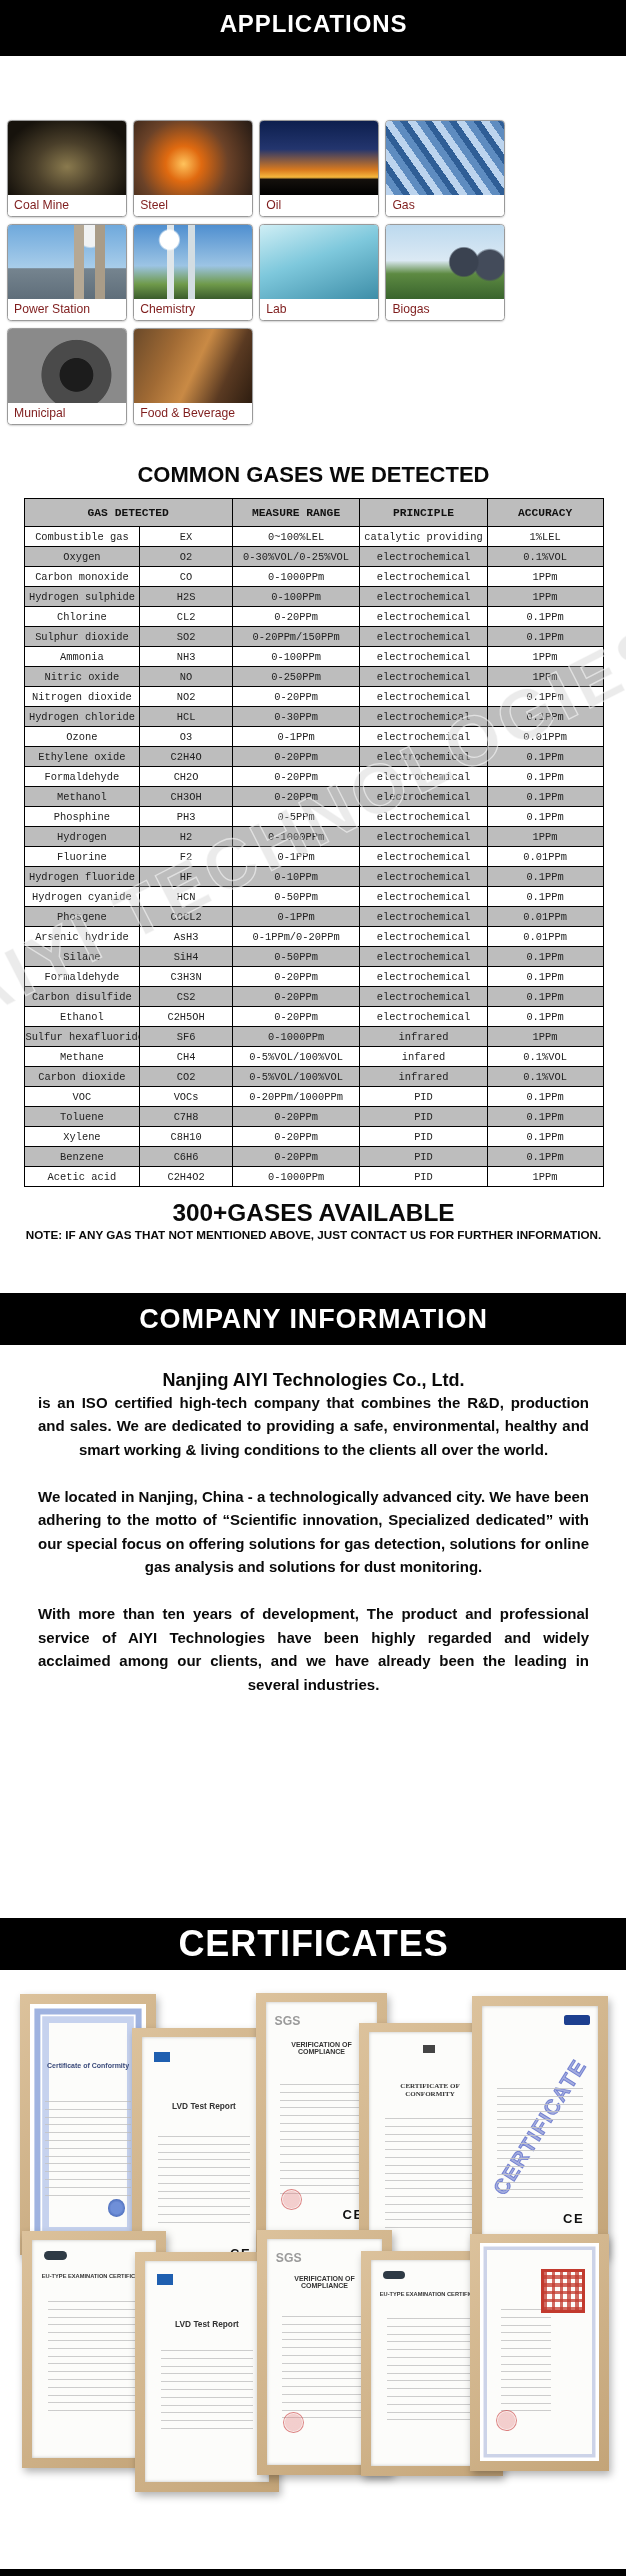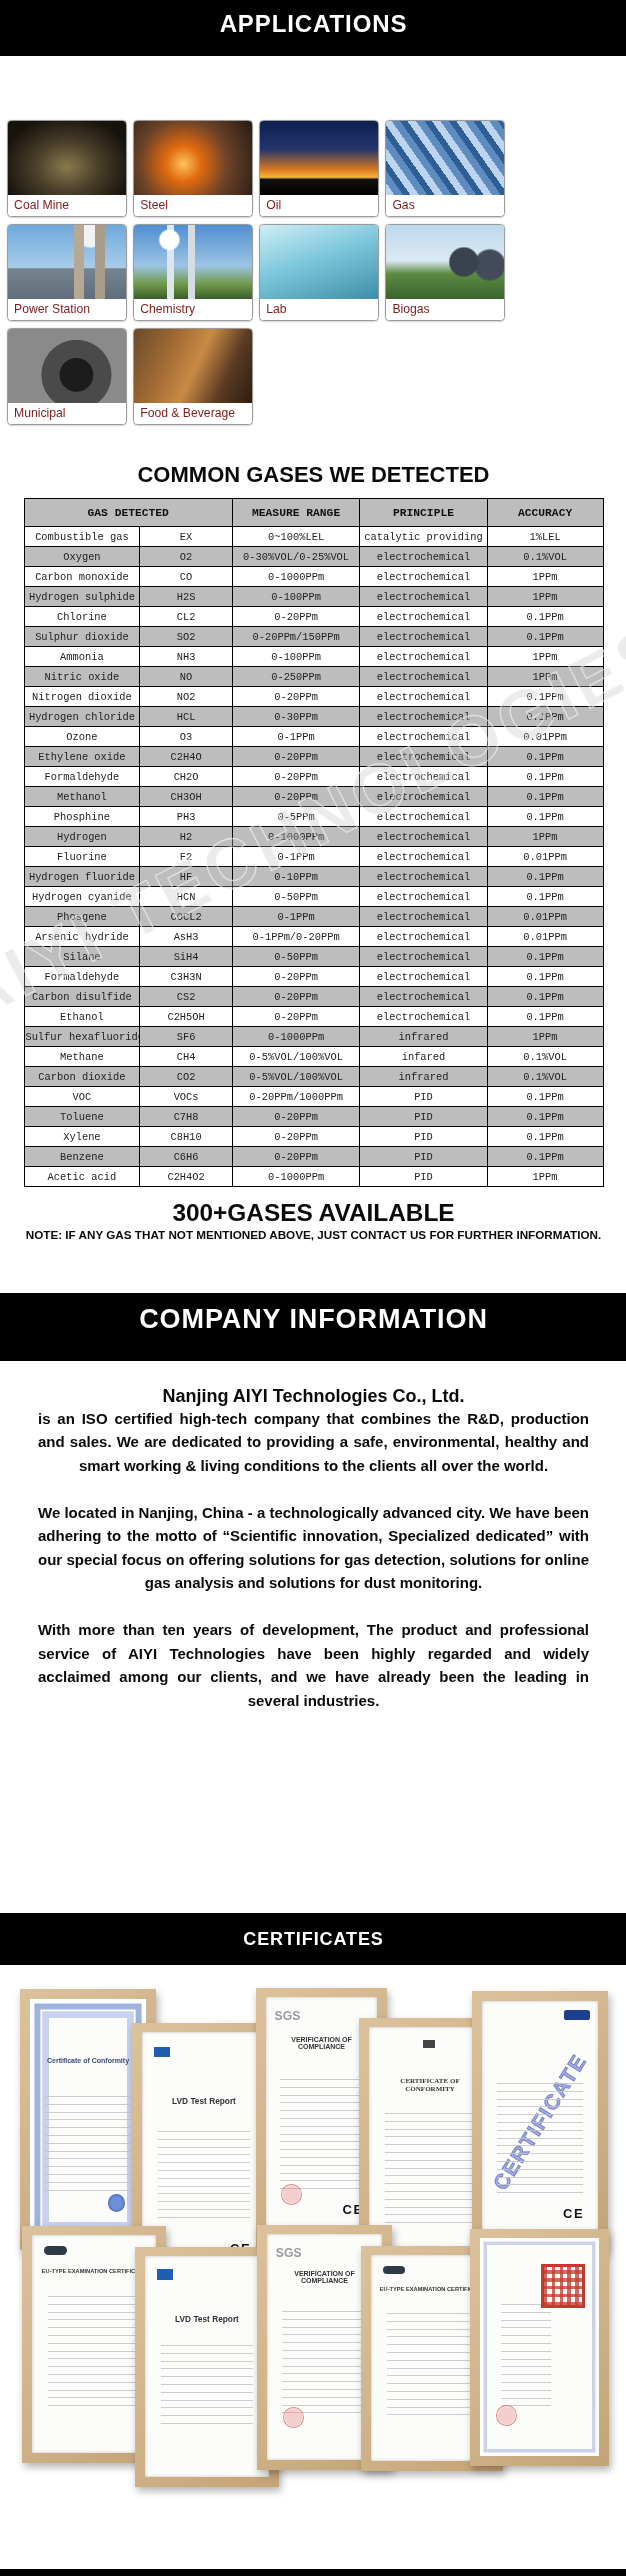--- a/index.html
+++ b/index.html
@@ -1,22 +1,22 @@
 <!DOCTYPE html>
 <html style="font-size:14px"><head>
 <meta charset="utf-8">
 <style>
   html,body{margin:0;padding:0;}
   body{width:627px;height:2576px;background:#fff;font-family:"Liberation Sans",sans-serif;position:relative;overflow:hidden;}
 
   
   .banner{background:#000;color:#fff;text-align:center;font-weight:900;letter-spacing:0.9px;}
   #banner-apps{height:56px;line-height:47px;font-size:24px;}
-  #banner-company{height:68px;line-height:52px;font-size:27px;margin-top:52px;}
-  #banner-certs{height:52px;line-height:52px;font-size:18px;margin-top:42px;}
+  #banner-company{height:52px;line-height:52px;font-size:27px;margin-top:52px;}
+  #banner-certs{height:52px;line-height:52px;font-size:36px;margin-top:63px;}
 
   
   #app-grid{display:flex;flex-wrap:wrap;gap:7px 6.1px;padding:0 7px;margin-top:64px;}
   .app-card{width:118px;border:0.9px solid #9a9a9a;border-radius:4.4px;overflow:hidden;background:#fff;box-shadow:0 0.9px 1.7px rgba(0,0,0,.18);}
   .app-photo{height:74px;}
   .app-label{height:21px;line-height:21px;padding-left:6.1px;font-size:12.2px;color:#7f1d1d;background:#fff;}
 
   .coal-mine-photo{background:radial-gradient(ellipse at 50% 62%,#8a7a4e 0%,#4a3f2a 38%,#16120c 80%);}
   .steel-photo{background:radial-gradient(circle at 42% 58%,#ffc35c 0%,#e06a10 22%,#6b4228 55%,#241a14 100%);}
   .oil-photo{background:linear-gradient(180deg,#0d1f4e 0%,#23356e 38%,#b céu 0%,#d97a1e 66%,#f6b83d 76%,#14100c 79%,#000 100%);background:linear-gradient(180deg,#0d1f4e 0%,#23356e 38%,#d97a1e 66%,#f6b83d 76%,#14100c 79%,#000 100%);}

